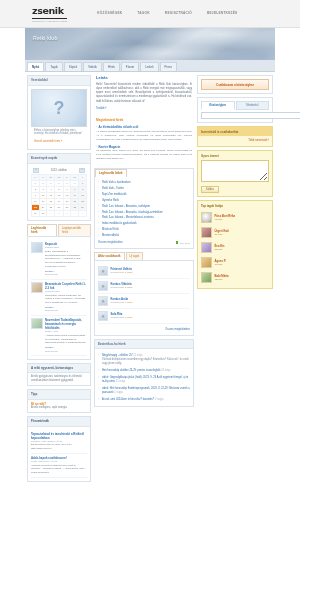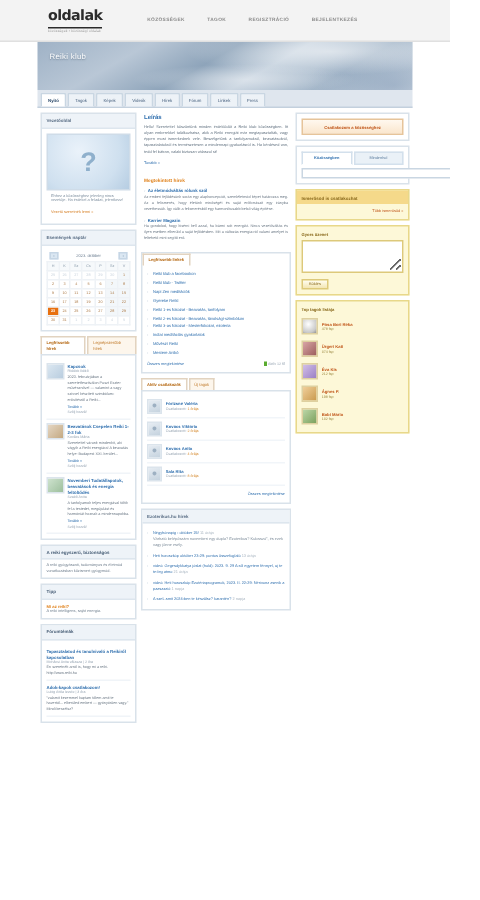--- a/index.html
+++ b/index.html
@@ -161,21 +161,21 @@
 
   .footer { height: 12px; }
 </style>
 </head>
 <body>
 
 <div class="page">
 
   <div class="topbar">
     <div class="logo">
-      <span class="logo-word">oldalak</span>
+      <span class="logo-word">zsenik</span>
       <span class="logo-sub">közösségek • közösségi oldalak</span>
     </div>
     <div class="topnav">
       <a>KÖZÖSSÉGEK</a>
       <a>TAGOK</a>
       <a>REGISZTRÁCIÓ</a>
       <a>BEJELENTKEZÉS</a>
     </div>
   </div>
 

